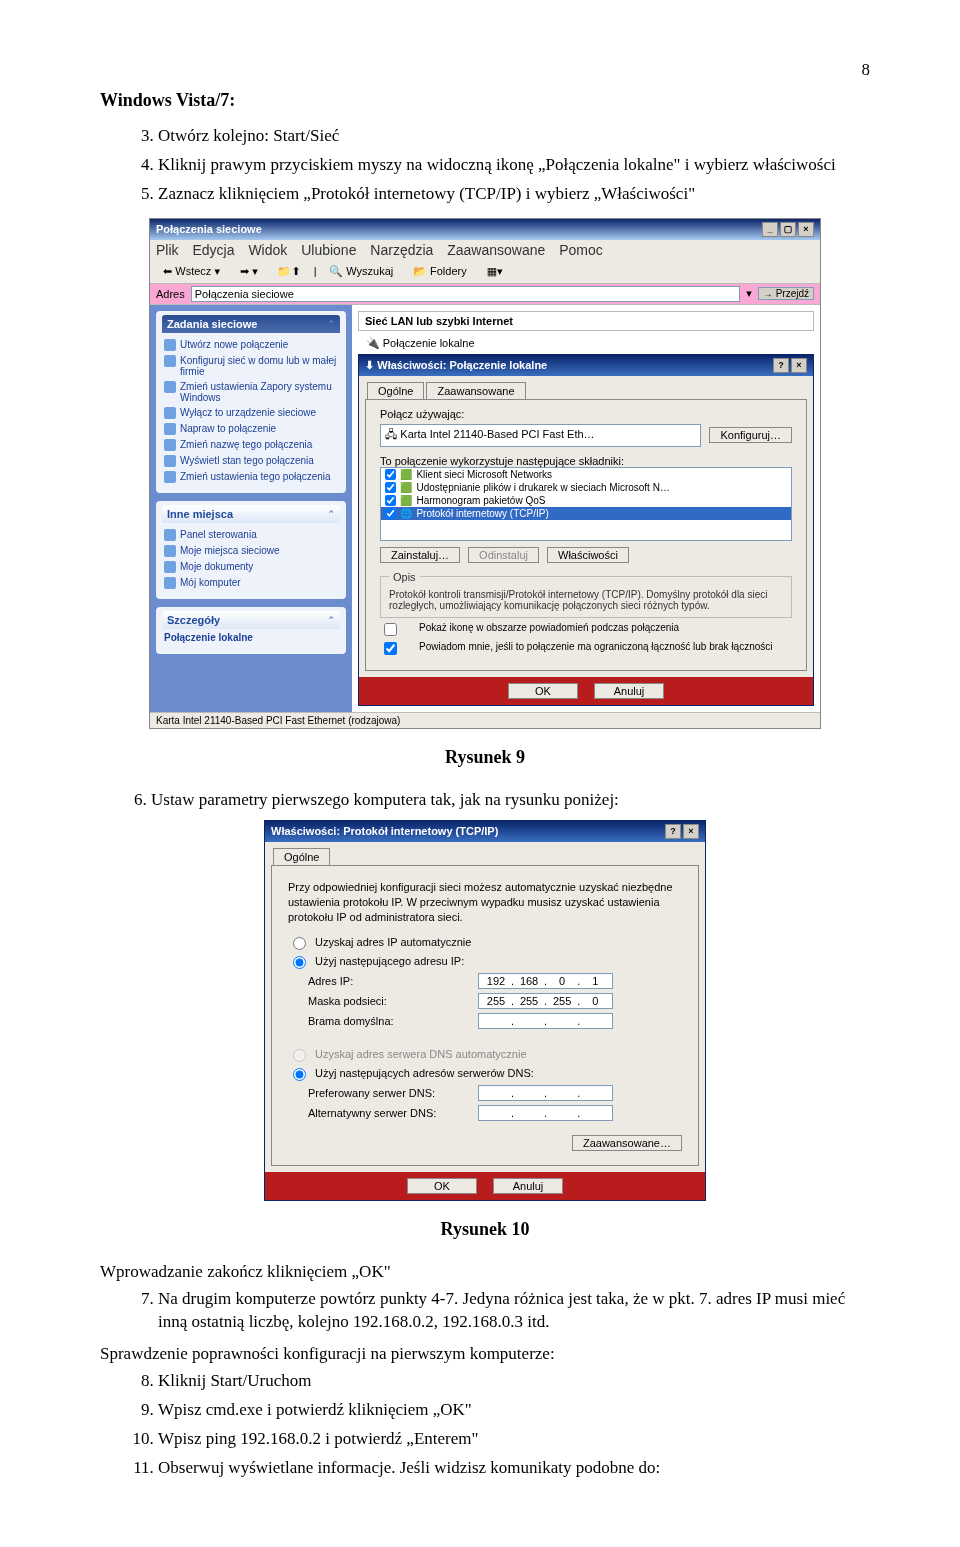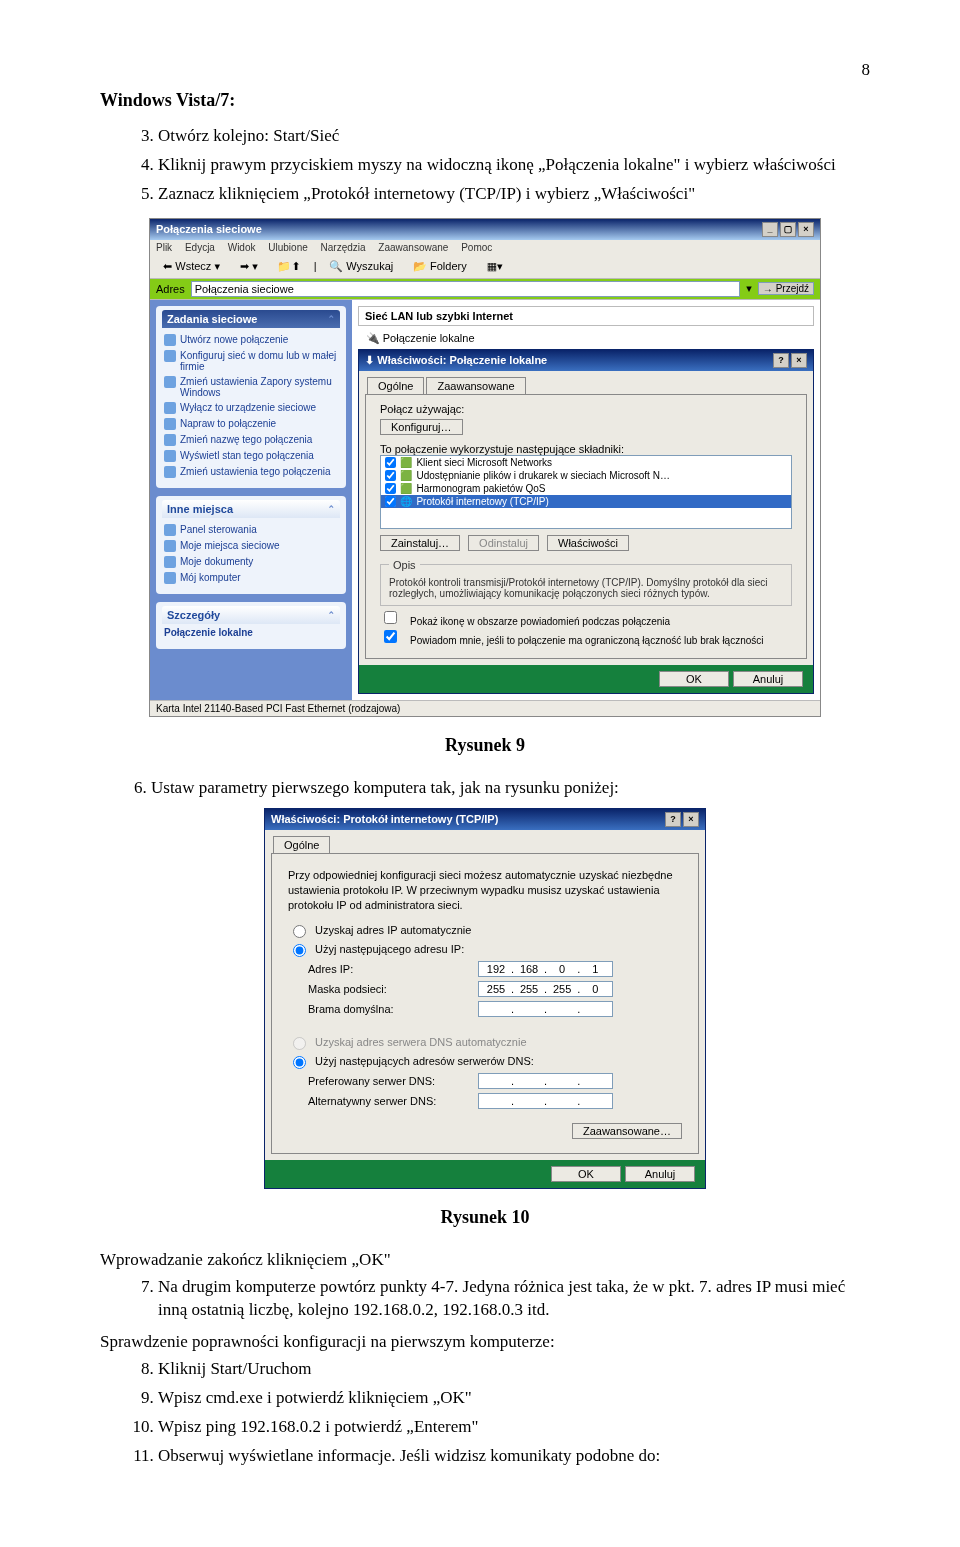--- a/index.html
+++ b/index.html
@@ -8,25 +8,25 @@
   .hdr .pg{float:right}
   .sec{margin-bottom:14px;font-size:18px}
   ol.num{padding-left:58px;margin:4px 0 10px 0}
   ol.num li{margin:6px 0;line-height:1.35}
   .fig-cap{text-align:center;font-size:18px;font-weight:bold;margin:18px 0 22px}
   .shot{margin:12px auto;border:1px solid #888;background:#eceae3;font-family:Tahoma,Arial,sans-serif;font-size:11px;color:#000}
   .win1{width:670px}
   .titlebar{background:linear-gradient(#0a246a,#a6caf0);color:#fff;padding:3px 6px;font-size:11px;display:flex;justify-content:space-between;align-items:center;font-weight:bold}
   .winbtns{display:flex;gap:2px}
   .winbtns span{background:#d4d0c8;color:#000;width:14px;height:13px;text-align:center;font-size:9px;line-height:13px;border:1px solid #888}
-  .menubar{background:#eceae3;padding:2px 6px;font-size:10px}
+  .menubar{background:#eceae3;padding:2px 6px;font-size:14px}
   .menubar span{margin-right:10px;color:#333}
   .toolbar{background:#eceae3;padding:3px 6px;border-bottom:1px solid #bbb;display:flex;align-items:center;gap:6px}
   .tb-btn{padding:1px 6px;border:1px solid transparent;border-radius:3px}
-  .addr{background:#84cc16;padding:2px 6px;border-bottom:1px solid #bbb;display:flex;align-items:center;gap:6px}
+  .addr{background:#f9a8d4;padding:2px 6px;border-bottom:1px solid #bbb;display:flex;align-items:center;gap:6px}
   .addr input{flex:1;font-size:11px;background:#fff;border:1px solid #7f9db9;padding:1px 3px}
   .go{background:#d4d0c8;border:1px solid #7f9db9;padding:0 4px;font-size:10px}
   .body1{display:flex;background:#fff}
   .tasks{width:190px;background:#6b8cce;padding:6px;color:#fff}
   .tasks .panel{background:#eef3fb;color:#1c3f94;border-radius:4px;margin-bottom:8px;padding:4px 6px 8px}
   .tasks .panel h4{margin:0;font-size:11px;background:linear-gradient(#fff,#dde7f6);color:#214a9c;padding:3px 5px;border-radius:3px 3px 0 0;display:flex;justify-content:space-between;align-items:center}
   .tasks .panel h4 span.ch{color:#6b8cce;font-size:9px}
   .tasks ul{list-style:none;margin:4px 0 0;padding:0}
   .tasks li{font-size:10px;padding:2px 2px;color:#1c3f94;display:flex;gap:4px;align-items:flex-start}
   .tasks li i{width:12px;height:12px;background:#6ea2e0;border-radius:2px;display:inline-block;flex-shrink:0}
@@ -43,22 +43,22 @@
   .dlgbody{padding:8px 14px 10px;font-size:11px}
   .row{display:flex;align-items:center;gap:8px;margin:4px 0}
   .combo{flex:1;background:#fff;border:1px solid #7f9db9;padding:1px 4px;display:flex;justify-content:space-between;align-items:center}
   .btn{background:#eceae3;border:1px solid #888;padding:1px 10px;font-size:11px}
   .list{border:1px solid #7f9db9;background:#fff;height:72px;overflow:hidden;font-size:10px}
   .list .li{padding:1px 4px;display:flex;align-items:center;gap:4px}
   .list .li.sel{background:#316ac5;color:#fff}
   .list input[type=checkbox]{width:11px;height:11px;margin:0}
   .grpbox{border:1px solid #bbb;padding:6px 8px;margin:8px 0 4px;font-size:10px;color:#333}
   .grpbox legend{font-size:11px;padding:0 4px}
-  .dlgbtns{display:flex;justify-content:flex-end;gap:4px;padding:6px 10px;background:#15803d}
-  .chk{display:flex;align-items:flex-end;gap:10px;font-size:10px;margin:2px 0}
+  .dlgbtns{display:flex;justify-content:center;gap:16px;padding:6px 10px;background:#b91c1c}
+  .chk{display:flex;align-items:flex-start;gap:19px;font-size:10px;margin:2px 0}
   .chk input{margin-top:1px}
   .statusbar{background:#eceae3;border-top:1px solid #bbb;padding:2px 6px;font-size:10px}
   
   .win2{width:440px;margin:10px auto}
   .win2 .dlgbody{padding:14px 16px}
   .desc{font-size:11px;line-height:1.35;margin-bottom:10px}
   .radio{display:flex;align-items:center;gap:6px;font-size:11px;margin:3px 0}
   .radio.dis{color:#888}
   .inset{margin-left:20px}
   .iprow{display:flex;align-items:center;margin:4px 0}
@@ -206,20 +206,23 @@
                 <span>×</span>
               </span>
           </div>
           <div class="tabrow">
             <div class="tab active">Ogólne</div>
             <div class="tab">Zaawansowane</div>
           </div>
           <div class="dlgbody" style="border:1px solid #888;margin:0 6px 6px">
             <div>Połącz używając:</div>
             <div class="row">
+              <div class="combo">
+                  <span>🖧 <span>Karta Intel 21140-Based PCI Fast Eth…</span></span>
+                </div>
               <button class="btn">Konfiguruj…</button>
             </div>
             <div style="margin-top:8px">To połączenie wykorzystuje następujące składniki:</div>
             <div class="list">
               <div class="li"><input type="checkbox" checked="" style=""> 🟩 <span>Klient sieci Microsoft Networks</span></div>
               <div class="li"><input type="checkbox" checked="" style=""> 🟩 <span>Udostępnianie plików i drukarek w sieciach Microsoft N…</span></div>
               <div class="li"><input type="checkbox" checked="" style=""> 🟩 <span>Harmonogram pakietów QoS</span></div>
               <div class="li sel"><input type="checkbox" checked="" style=""> 🌐 <span>Protokół internetowy (TCP/IP)</span></div>
             </div>
             <div class="row" style="justify-content:flex-start;margin-top:6px">

